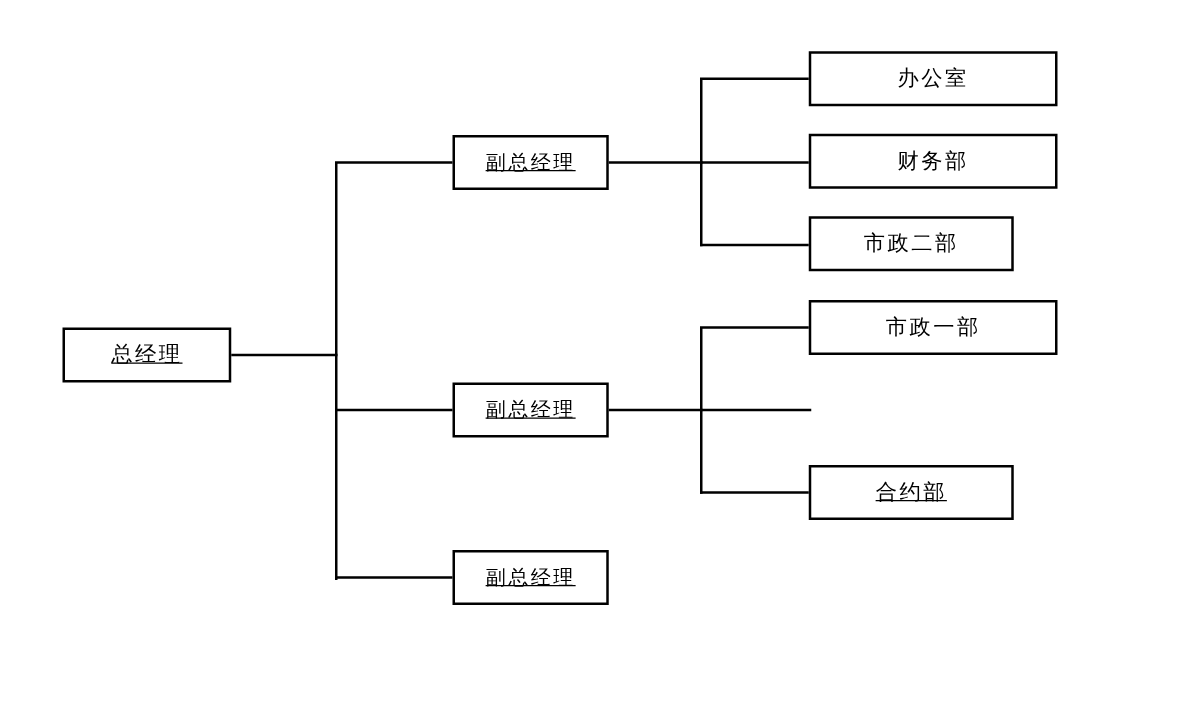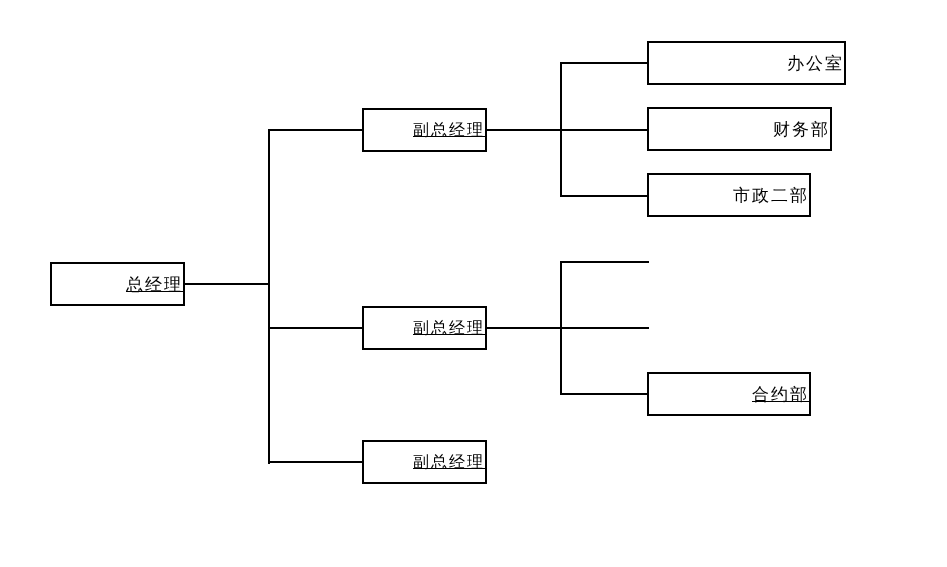--- a/index.html
+++ b/index.html
@@ -19,21 +19,21 @@
     background: #ffffff;
     overflow: hidden;
   }
   .node {
     position: absolute;
     box-sizing: border-box;
     background: #ffffff;
     border: 2px solid #000000;
     display: flex;
     align-items: center;
-    justify-content: flex-end;
+    justify-content: center;
     text-align: center;
     line-height: 1;
     letter-spacing: 2px;
     white-space: nowrap;
     user-select: none;
   }
   .node-root {
     font-size: 17px;
     text-decoration: underline;
   }
@@ -94,27 +94,30 @@
   <div class="edge edge-h" style="left:487px; top:327px; width:75px;"></div>
   <div class="edge edge-v" style="left:560px; top:262px; height:133px;"></div>
   <div class="edge edge-h" style="left:560px; top:261px; width:89px;"></div>
   <div class="edge edge-h" style="left:560px; top:327px; width:89px;"></div>
   <div class="edge edge-h" style="left:560px; top:393px; width:89px;"></div>
 
   <div class="node node-dept" style="left:647px; top:41px; width:199px; height:44px;">
     <span>办公室</span>
   </div>
 
-  <div class="node node-dept" style="left:647px; top:107px; width:185px; height:44px;">
+  <div class="node node-dept" style="left:647px; top:107px; width:199px; height:44px;">
     <span>财务部</span>
   </div>
 
   <div class="node node-dept" style="left:647px; top:173px; width:164px; height:44px;">
     <span>市政二部</span>
   </div>
 
+  <div class="node node-dept" style="left:647px; top:240px; width:199px; height:44px;">
+    <span>市政一部</span>
+  </div>
 
 
   <div class="node node-dept" style="left:647px; top:372px; width:164px; height:44px;text-decoration:underline;">
     <span>合约部</span>
   </div>
 
 </div>
 
 </body></html>

